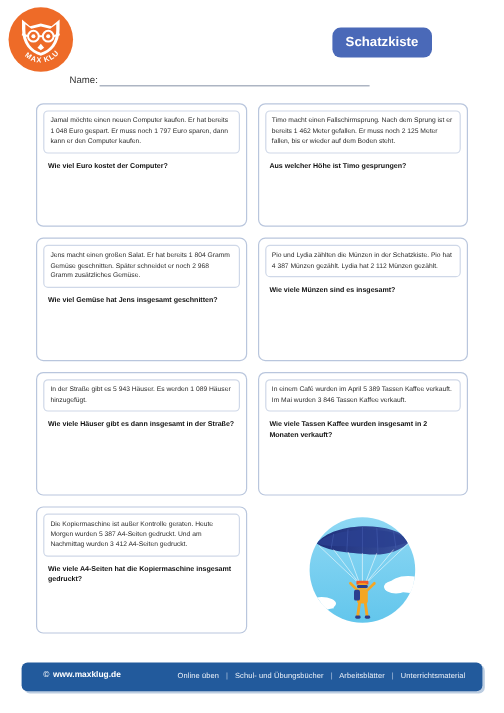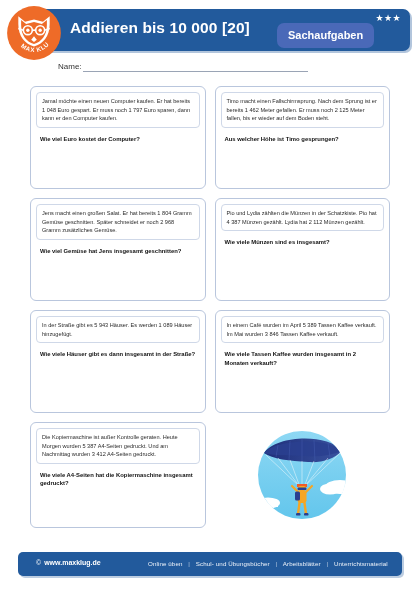--- a/index.html
+++ b/index.html
@@ -188,26 +188,22 @@
   .footer-links .sep {
     margin: 0 4px;
     color: #b6c9e2;
   }
 </style>
 </head>
 <body>
 
 <div class="page">
 
-  <div class="header-bar">
-    <div class="header-title">Addieren bis 10 000 [20]</div>
-    <div class="stars">★★★</div>
-  </div>
-
-  <div class="badge">Sachaufgaben</div>
+
+  <div class="badge">Schatzkiste</div>
 
   <div class="logo">
     <svg viewBox="0 0 100 100" width="56" height="56">
       <circle cx="50" cy="50" r="48" fill="#ee6b28"></circle>
 
       <path d="M22 34 L22 20 L34 30 L50 26 L66 30 L78 20 L78 34 C78 56 66 70 50 74 C34 70 22 56 22 34 Z" fill="#ffffff"></path>
       <path d="M27 36 L27 27 L36 34 L50 30.5 L64 34 L73 27 L73 36 C73 54 63 66 50 69.5 C37 66 27 54 27 36 Z" fill="#ee6b28"></path>
 
       <circle cx="39" cy="45" r="8" fill="none" stroke="#ffffff" stroke-width="3"></circle>
       <circle cx="61" cy="45" r="8" fill="none" stroke="#ffffff" stroke-width="3"></circle>

